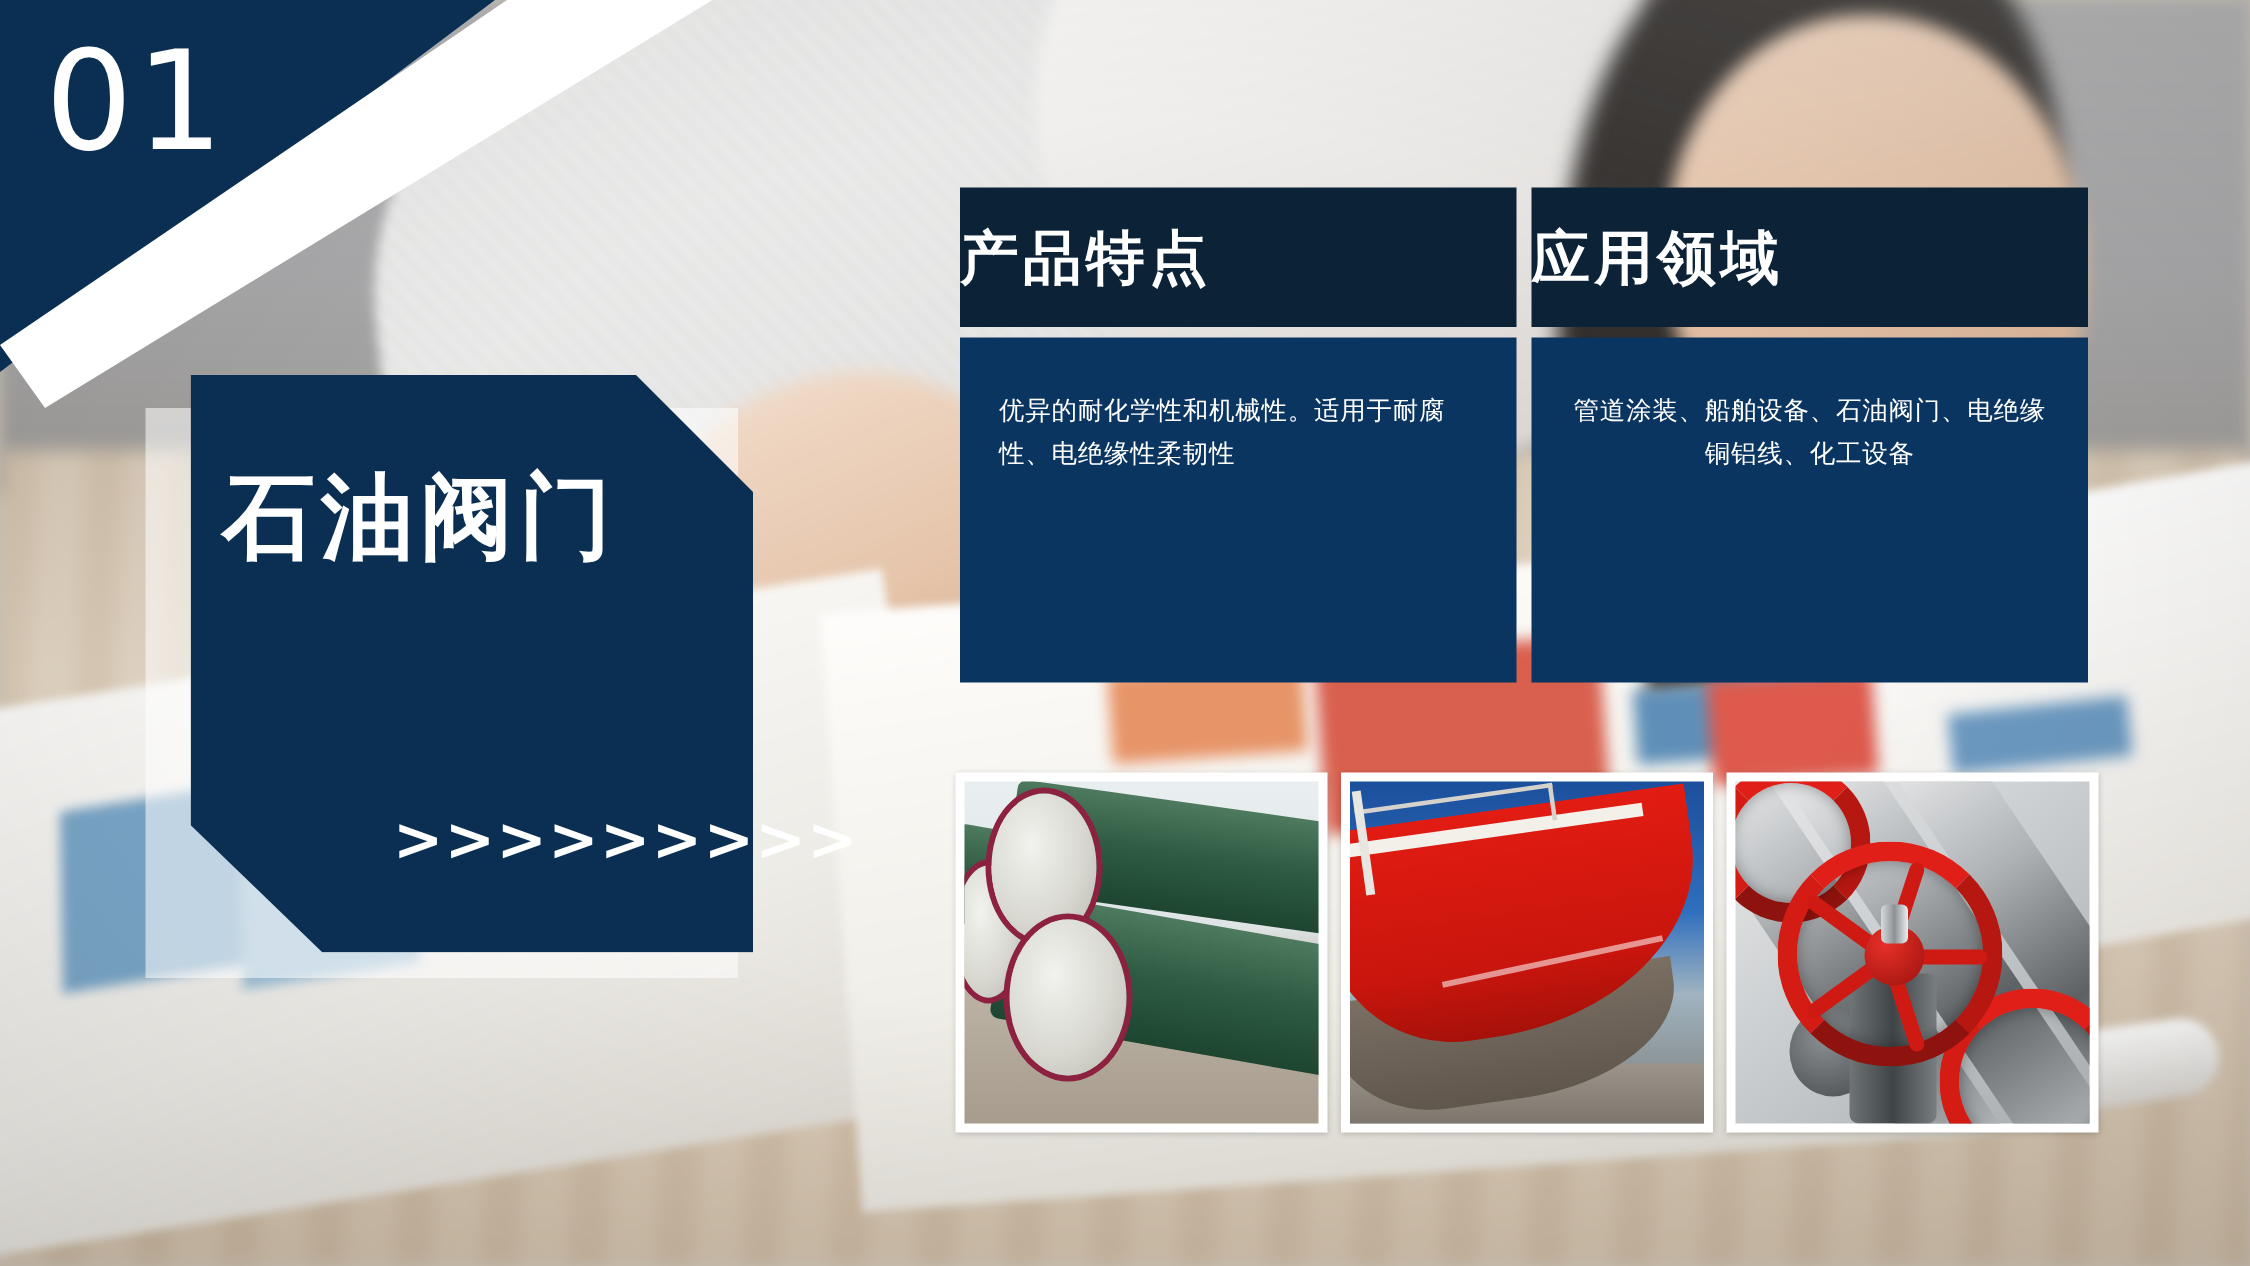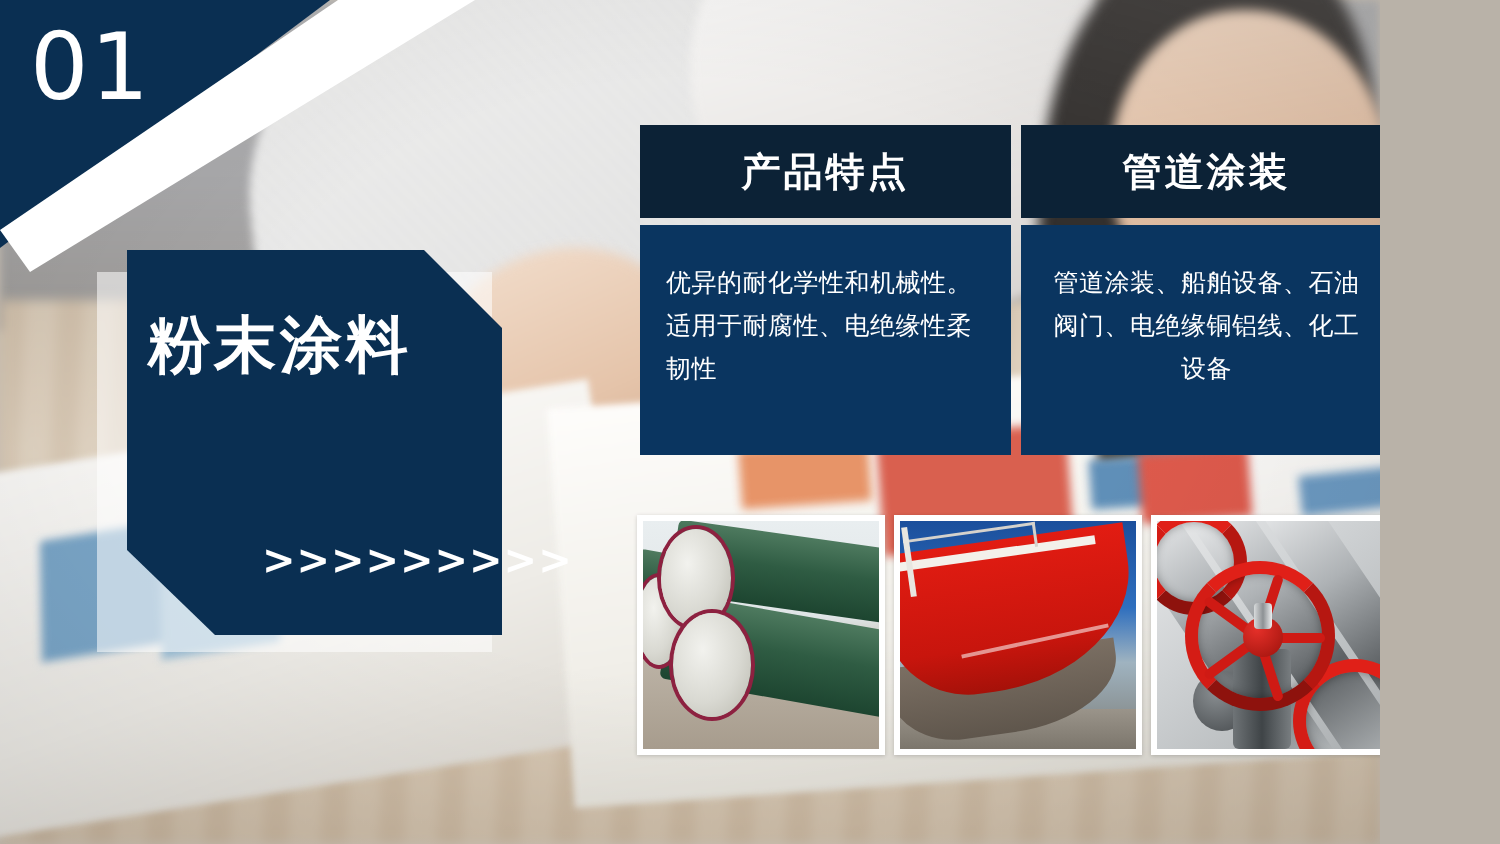--- a/index.html
+++ b/index.html
@@ -1,21 +1,21 @@
 <!DOCTYPE html>
 <html><head>
 <meta charset="utf-8">
 <style>
   html,body{margin:0;padding:0;}
   body{
     width:1500px;height:844px;overflow:hidden;
     font-family:"Liberation Sans","DejaVu Sans",sans-serif;
     background:#b9b2a8;
   }
-  .slide{position:relative;width:1380px;height:844px;overflow:hidden;}
+  .slide{position:relative;width:1500px;height:844px;overflow:hidden;}
 
   
   .bg{position:absolute;inset:0;overflow:hidden;background:#cfc6ba;}
   .bg-wood{
     position:absolute;left:0;right:0;top:300px;bottom:0;
     background:
       repeating-linear-gradient(93deg, rgba(160,130,100,.10) 0 26px, rgba(255,255,255,.05) 26px 58px),
       linear-gradient(180deg,#d7c8b4 0%,#e3d5c2 28%,#dbcbb6 60%,#cdbca6 100%);
     filter:blur(6px);
   }
@@ -158,33 +158,33 @@
     position:absolute;left:262px;top:540px;width:230px;
     color:#fff;font-size:40px;font-weight:700;letter-spacing:1px;line-height:1;
     font-family:"DejaVu Sans","Liberation Sans",sans-serif;
   }
 
   
   .panels{position:absolute;left:640px;top:125px;width:752px;height:330px;display:flex;gap:10px;}
   .panel{flex:1;display:flex;flex-direction:column;gap:7px;}
   .panel-head{
     height:93px;background:var(--navy-dark,#0c2236);
-    display:flex;align-items:center;justify-content:center;
+    display:flex;align-items:center;
   }
   .panel-head span{
     color:#fff;font-size:39px;font-weight:700;letter-spacing:3px;
     font-family:"DejaVu Sans","Liberation Sans",sans-serif;
   }
   .panel-body{
     flex:1;background:var(--navy,#0a3560);
     padding:36px 26px 0 26px;box-sizing:border-box;
   }
   .panel-body span{
-    display:block;color:#fff;font-size:25px;line-height:1.72;letter-spacing:.5px;
-    font-family:Liberation Serif, serif;
+    display:block;color:#fff;font-size:17px;line-height:1.72;letter-spacing:.5px;
+    font-family:Liberation Mono, monospace;
   }
 
   
   .thumbs{position:absolute;left:637px;top:515px;display:flex;gap:9px;}
   .thumb{
     width:248px;height:240px;background:#fff;padding:6px;box-sizing:border-box;
     box-shadow:0 1px 4px rgba(0,0,0,.18);
   }
   .thumb-inner{width:100%;height:100%;overflow:hidden;position:relative;}
 
@@ -267,38 +267,38 @@
     <div class="bg-vignette"></div>
   </div>
 
   <div class="corner-navy"></div>
   <div class="corner-white"></div>
   <div class="num-01">01</div>
 
   <div class="title-shadow"></div>
   <div class="title-card"></div>
   <div class="title-text">
-    <div>粉末涂料</div>
+    <div>石油阀门</div>
   </div>
   <div class="chevrons">&gt;&gt;&gt;&gt;&gt;&gt;&gt;&gt;&gt;</div>
 
   <div class="panels">
 
     <div class="panel">
       <div class="panel-head">
         <span>产品特点</span>
       </div>
       <div class="panel-body" style="background: rgb(10, 53, 96);">
         <span>优异的耐化学性和机械性。适用于耐腐性、电绝缘性柔韧性</span>
       </div>
     </div>
 
     <div class="panel">
       <div class="panel-head">
-        <span>管道涂装</span>
+        <span>应用领域</span>
       </div>
       <div class="panel-body" style="background: rgb(10, 53, 96); text-align: center;">
         <span>管道涂装、船舶设备、石油阀门、电绝缘铜铝线、化工设备</span>
       </div>
     </div>
 
   </div>
 
   <div class="thumbs">
 

